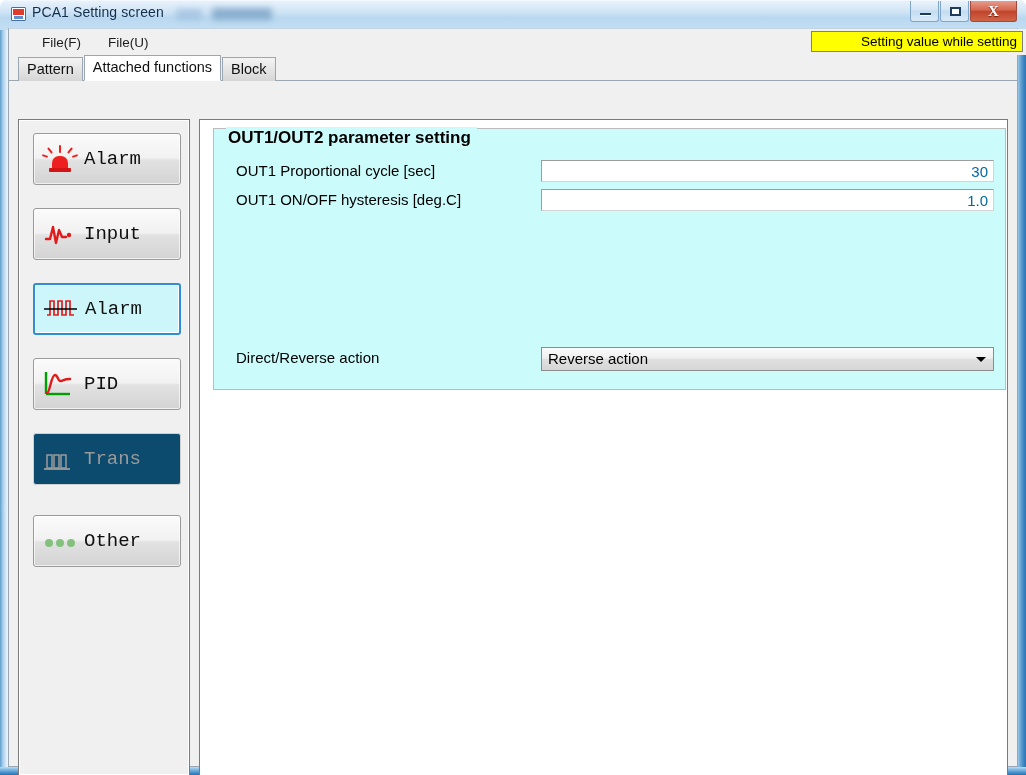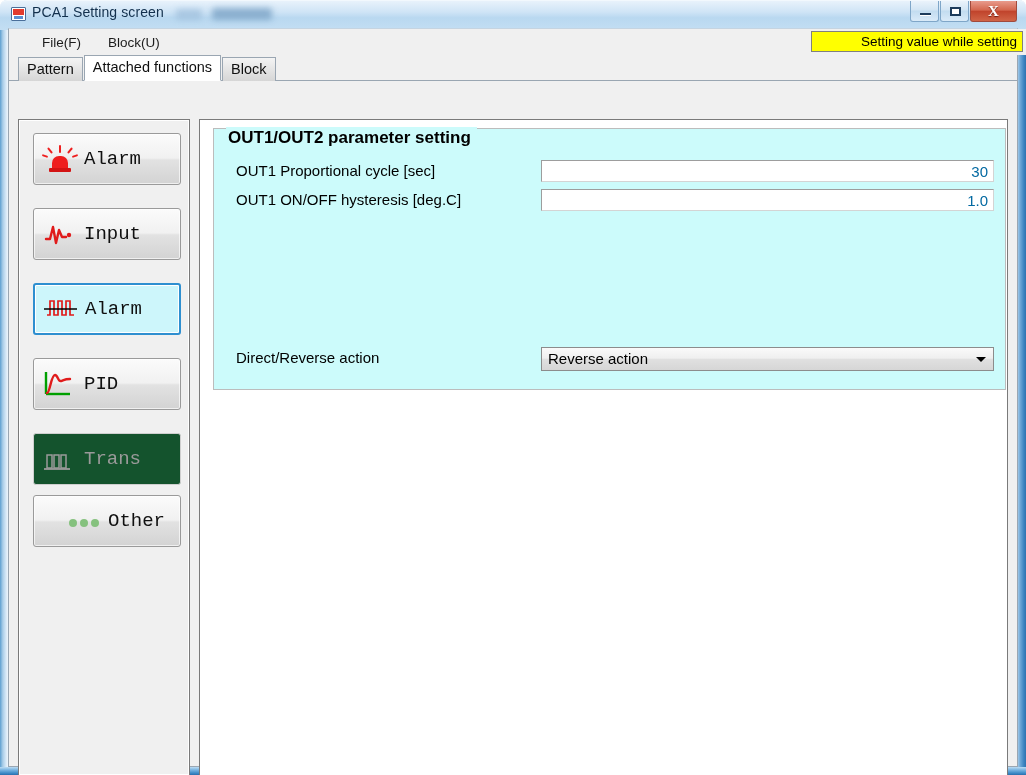--- a/index.html
+++ b/index.html
@@ -255,21 +255,21 @@
     align-items: center;
     cursor: default;
     box-shadow: inset 0 0 0 1px rgba(255,255,255,0.65);
   }
   .sidebtn.selected {
     background: #cdf6fb;
     border: 2px solid #2e8fd0;
     box-shadow: inset 0 0 0 1px #ffffff;
   }
   .sidebtn.disabled {
-    background: #14532d;
+    background: #0c4a6e;
     border: 1px solid #cfcfcf;
     box-shadow: none;
   }
   .sidebtn .btn-icon {
     width: 40px;
     min-width: 40px;
     height: 34px;
     position: relative;
     margin-left: 6px;
   }
@@ -422,21 +422,21 @@
     <div class="winbtn close">
       <span class="glyph-close">X</span>
     </div>
   </div>
 </div>
 
 <div class="client">
 
   <div class="menubar">
     <div class="menu-item">File(F)</div>
-    <div class="menu-item">Block(U)</div>
+    <div class="menu-item">File(U)</div>
     <div class="offline-banner">Setting value while setting</div>
   </div>
 
   <div class="tabstrip">
     <div class="tab">Pattern</div>
     <div class="tab active">Attached functions</div>
     <div class="tab">Block</div>
   </div>
 
   <div class="content-area">
@@ -492,21 +492,21 @@
           <svg width="40" height="34" viewBox="0 0 40 34">
             <rect x="7" y="13" width="5" height="13" fill="none" stroke="#9a9a9a" stroke-width="1.5"></rect>
             <rect x="14" y="13" width="5" height="13" fill="none" stroke="#9a9a9a" stroke-width="1.5"></rect>
             <rect x="21" y="13" width="5" height="13" fill="none" stroke="#9a9a9a" stroke-width="1.5"></rect>
             <line x1="4" y1="27" x2="30" y2="27" stroke="#9a9a9a" stroke-width="1.8"></line>
           </svg>
         </div>
         <div class="btn-label">Trans</div>
       </div>
 
-      <div class="sidebtn" style="top:375px;padding-left:24px;">
+      <div class="sidebtn" style="top:395px;">
         <div class="btn-icon">
           <span class="ico-other-dot" style="left:5px;"></span>
           <span class="ico-other-dot" style="left:16px;"></span>
           <span class="ico-other-dot" style="left:27px;"></span>
         </div>
         <div class="btn-label">Other</div>
       </div>
     </div>
 
     <div class="right-panel">

